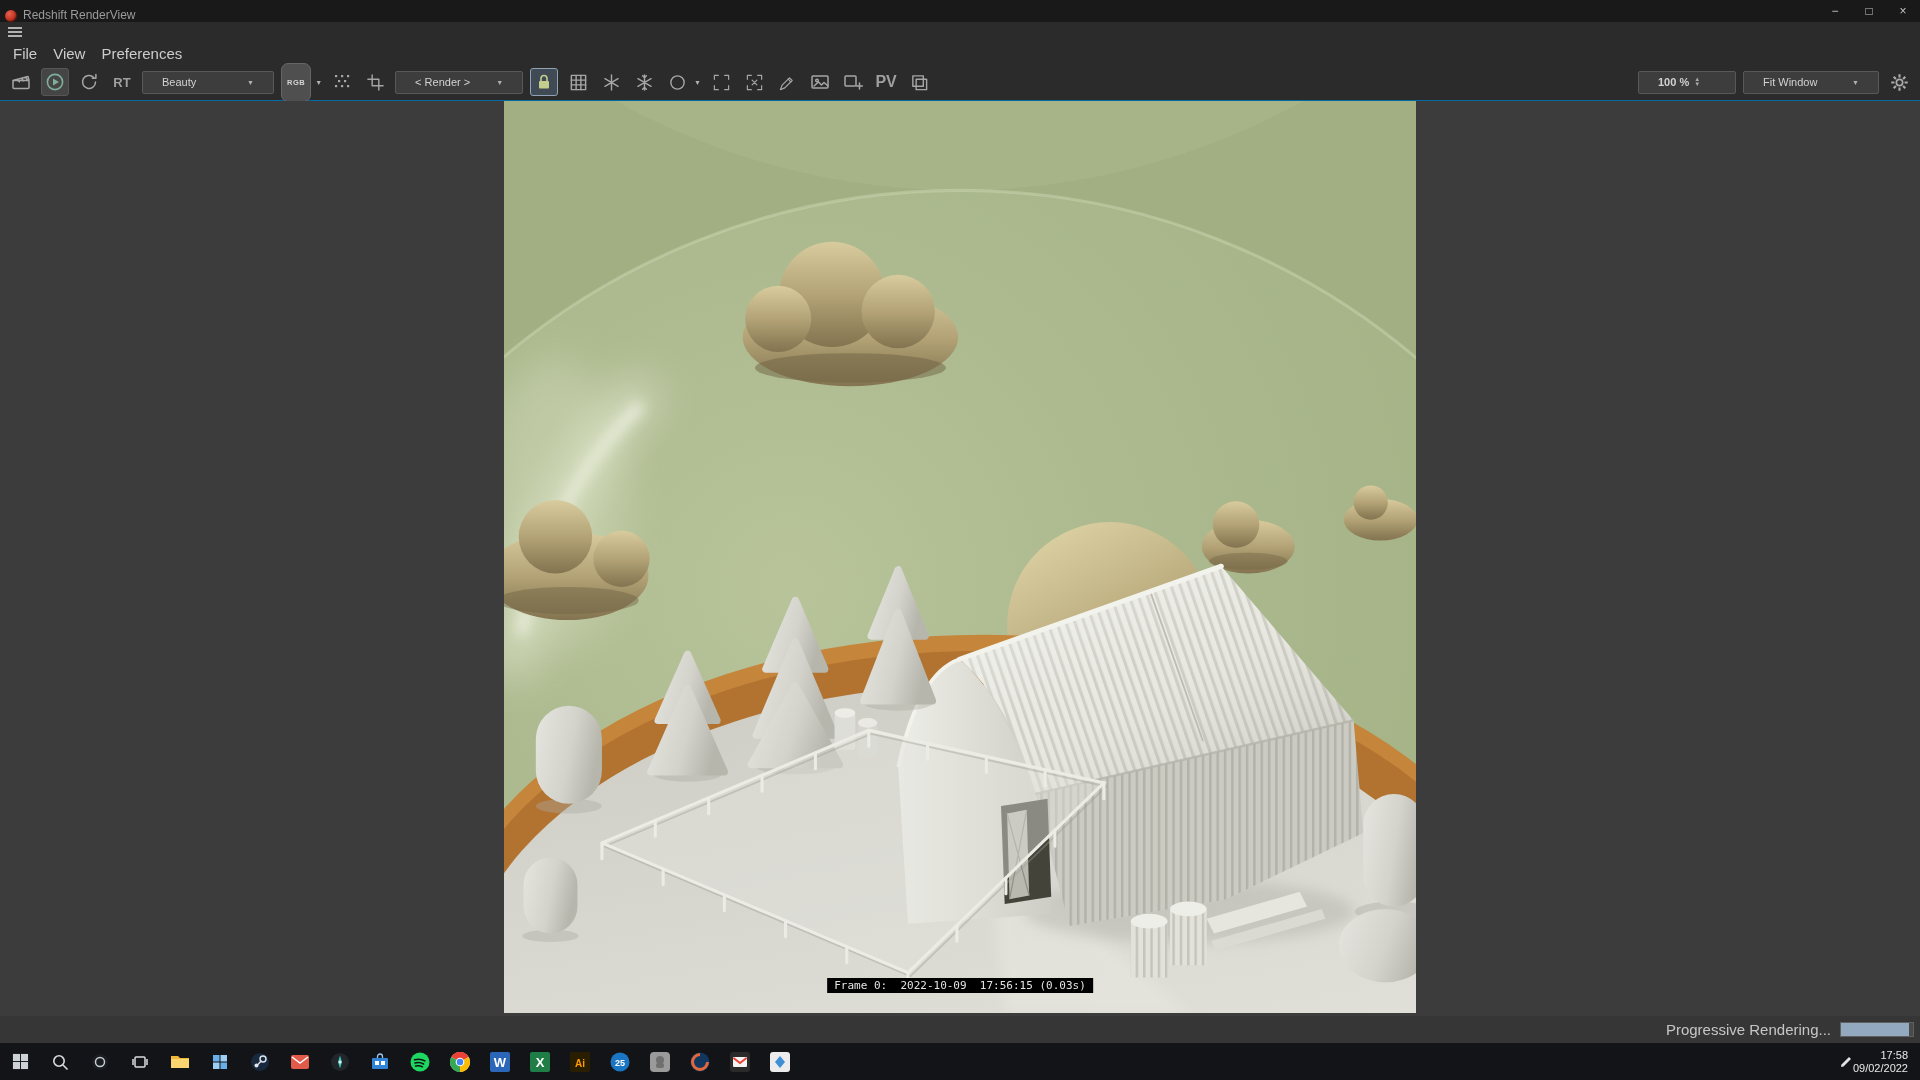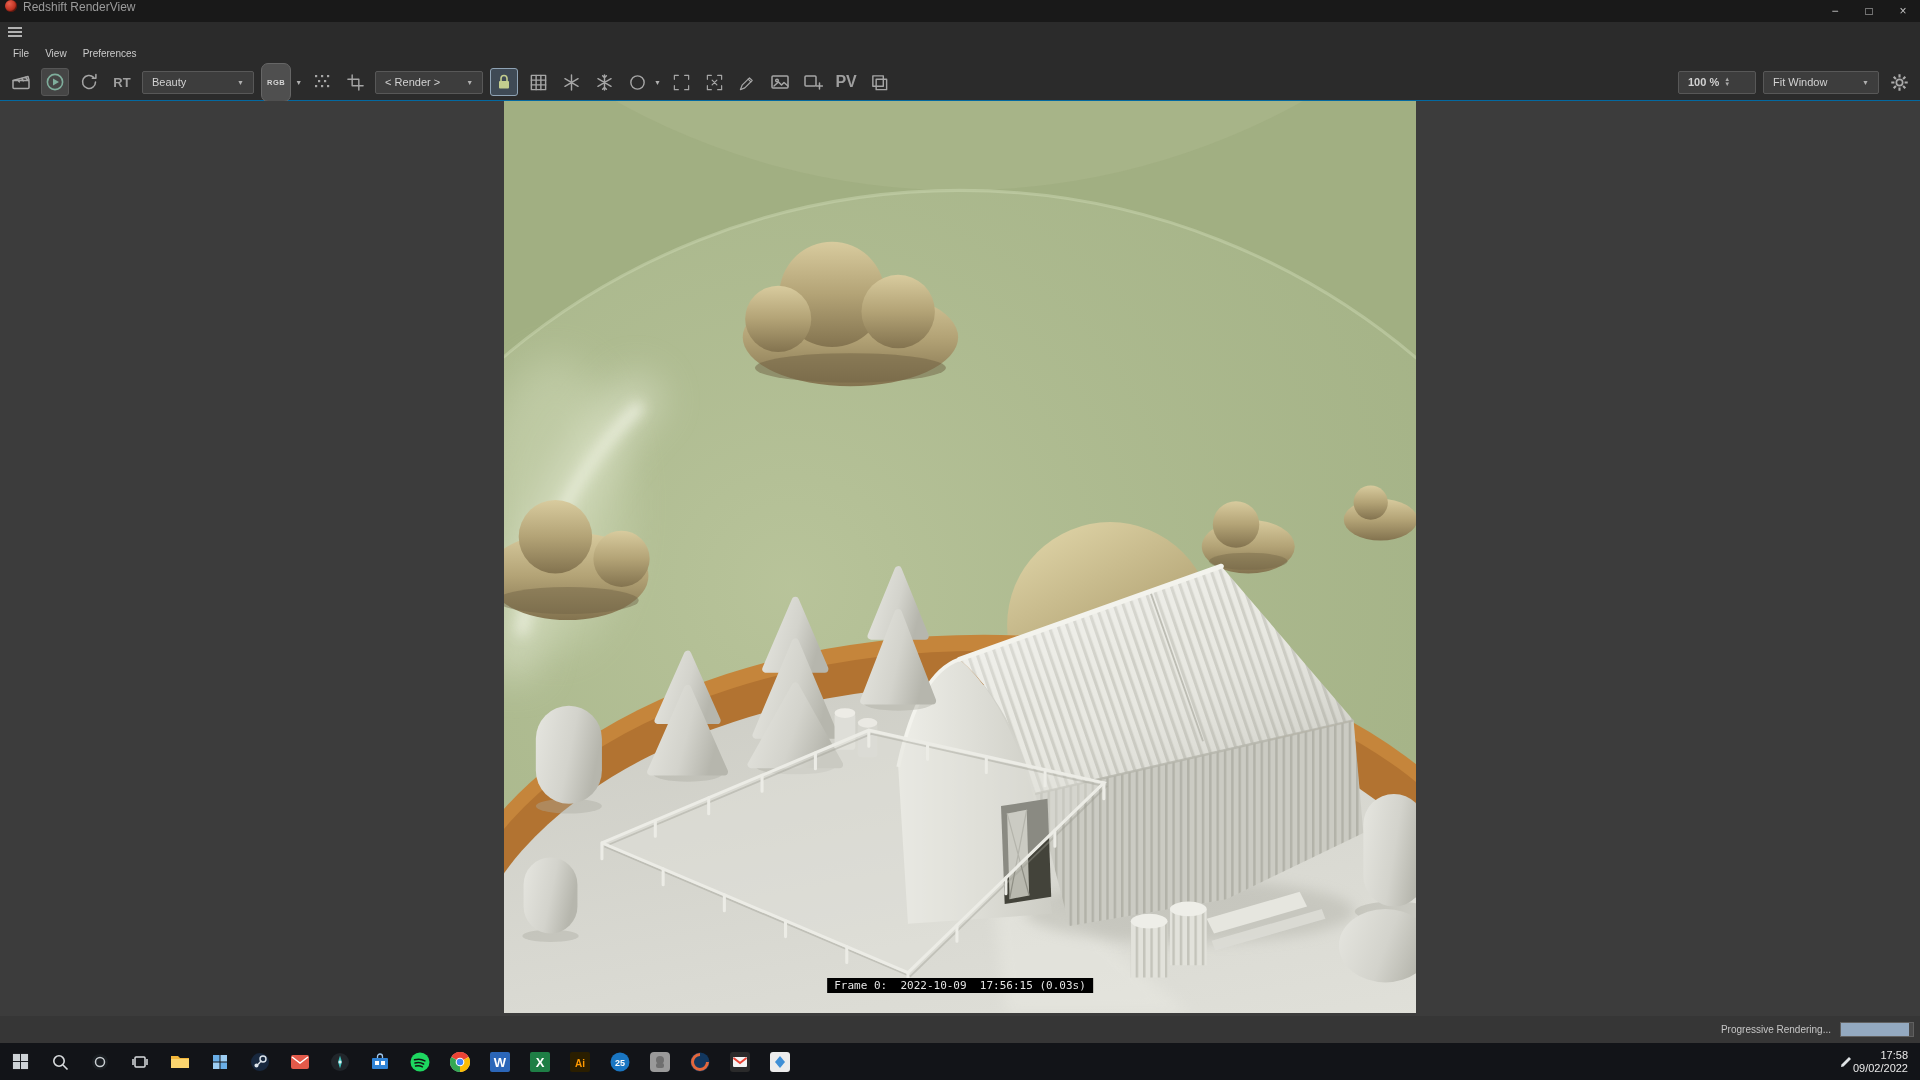--- a/index.html
+++ b/index.html
@@ -1,66 +1,66 @@
 <!DOCTYPE html>
 <html><head>
 <meta charset="utf-8">
 <style>
   html,body{margin:0;padding:0;width:1920px;height:1080px;overflow:hidden;
     background:#3c3c3c;font-family:"Liberation Sans",sans-serif;}
   .app{display:flex;flex-direction:column;width:1920px;height:1080px;}
 
   
-  .titlebar{height:22px;background:#191919;display:flex;align-items:flex-start;flex:0 0 auto;}
+  .titlebar{height:22px;background:#191919;display:flex;align-items:flex-end;flex:0 0 auto;}
   .rs-logo{width:12px;height:12px;border-radius:50%;margin:0 6px 0 5px;
     background:radial-gradient(circle at 35% 30%,#e8604e 0%,#c03322 55%,#8c1f12 100%);
     box-shadow:inset -1px -1px 1px rgba(0,0,0,.5);}
   .title-text{font-size:12px;color:#9b9b9b;}
   .win-btns{margin-left:auto;display:flex;}
   .win-btn{width:34px;height:22px;display:flex;align-items:center;justify-content:center;
     color:#c2c2c2;font-size:12px;}
 
   
   .row-hamburger{height:20px;background:#2b2b2b;display:flex;align-items:center;padding-left:8px;flex:0 0 auto;}
   .hamburger{width:14px;cursor:pointer;}
   .hamburger span{display:block;height:2px;background:#b2b2b2;margin:2px 0;}
   .menubar{height:22px;background:#2b2b2b;display:flex;align-items:center;padding-left:5px;flex:0 0 auto;}
-  .menu-item{font-size:10px;color:#cccccc;padding:3px 8px;}
+  .menu-item{font-size:15px;color:#cccccc;padding:3px 8px;}
 
   
   .toolbar{height:36px;background:#2b2b2b;border-bottom:1px solid #0369a1;
     display:flex;align-items:center;padding:0 8px;gap:7px;flex:0 0 auto;}
   .tb-btn{min-width:26px;height:26px;display:flex;align-items:center;justify-content:center;border-radius:3px;}
   .tb-btn.raised{background:#454545;border:1px solid #565656;}
   .tb-btn.selected{background:#3f4a55;border:1px solid #8fa3b5;}
   .ic{stroke:#a6a6a6;fill:none;stroke-width:1.5;stroke-linecap:round;stroke-linejoin:round;display:block;}
   .tb-label{color:#9f9f9f;font-weight:bold;font-size:13px;padding:0 2px;}
   .tb-select{height:21px;background:#3d3d3d;border:1px solid #585858;border-radius:2px;
-    color:#d2d2d2;font-size:11px;display:flex;align-items:center;padding:0 9px;gap:1px;}
+    color:#d2d2d2;font-size:11px;display:flex;align-items:center;padding:0 19px;gap:1px;}
   .tb-select .caret{font-size:7px;color:#b0b0b0;margin-left:auto;}
   .sel-aov{width:92px;} .sel-cam{width:88px;} .sel-fit{width:96px;text-align:right;}
   .rgb-badge{background:#4f4f4f;border:1px solid #666;border-radius:7px;color:#d5d5d5;
     font-size:7.5px;font-weight:bold;letter-spacing:.5px;padding:14px 5px;}
   .mini-caret{font-size:7px;color:#b0b0b0;margin-left:-3px;}
   .spacer{flex:1;}
   .zoom-box{width:58px;font-weight:bold;}
   .spin{display:flex;flex-direction:column;font-size:6px;line-height:5px;color:#aaa;margin-left:4px;}
 
   
   .viewport{flex:1;position:relative;background:#3c3c3c;}
   .render-image{position:absolute;left:504px;top:0;width:912px;height:912px;background:#a7b488;}
   .scene{width:100%;height:100%;display:block;}
   .frame-info{position:absolute;left:50%;transform:translateX(-50%);bottom:20px;
     background:#000;color:#e3e3e3;font-family:"DejaVu Sans Mono",monospace;
     font-size:11px;padding:1px 7px;white-space:pre;}
 
   
   .statusbar{height:27px;background:#363636;display:flex;align-items:center;
     justify-content:flex-end;gap:9px;padding-right:4px;flex:0 0 auto;}
-  .progress-label{font-size:10px;color:#c6c6c6;}
+  .progress-label{font-size:15px;color:#c6c6c6;}
   .progress-track{width:72px;height:13px;background:#4a4a4a;border:1px solid #606060;margin-right:2px;}
   .progress-fill{height:100%;background:#93a9c0;}
 
   
   .taskbar{height:37px;background:#121418;display:flex;align-items:center;flex:0 0 auto;}
   .tk-btn{width:40px;height:37px;display:flex;align-items:center;justify-content:center;}
   .tray{margin-left:auto;display:flex;align-items:center;padding-right:12px;}
   .clock{color:#eaeaea;font-size:11px;line-height:13px;text-align:right;}
 </style>
 </head>

